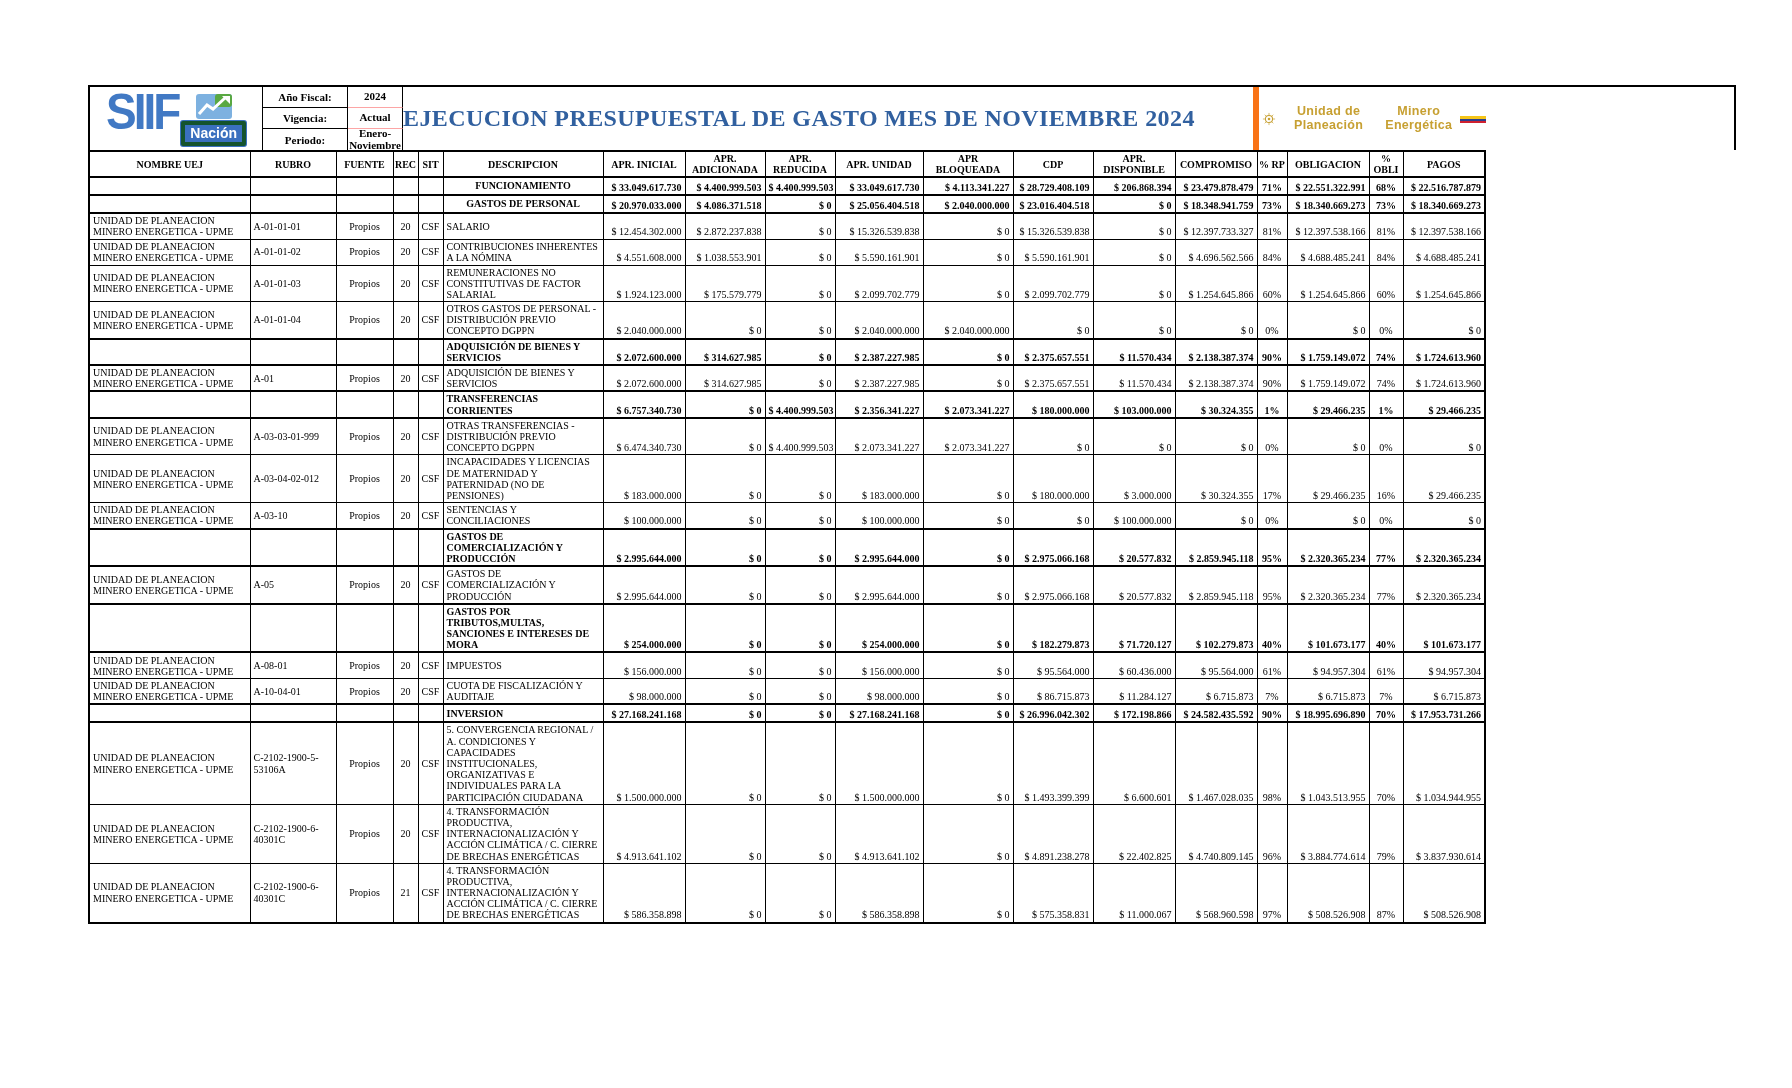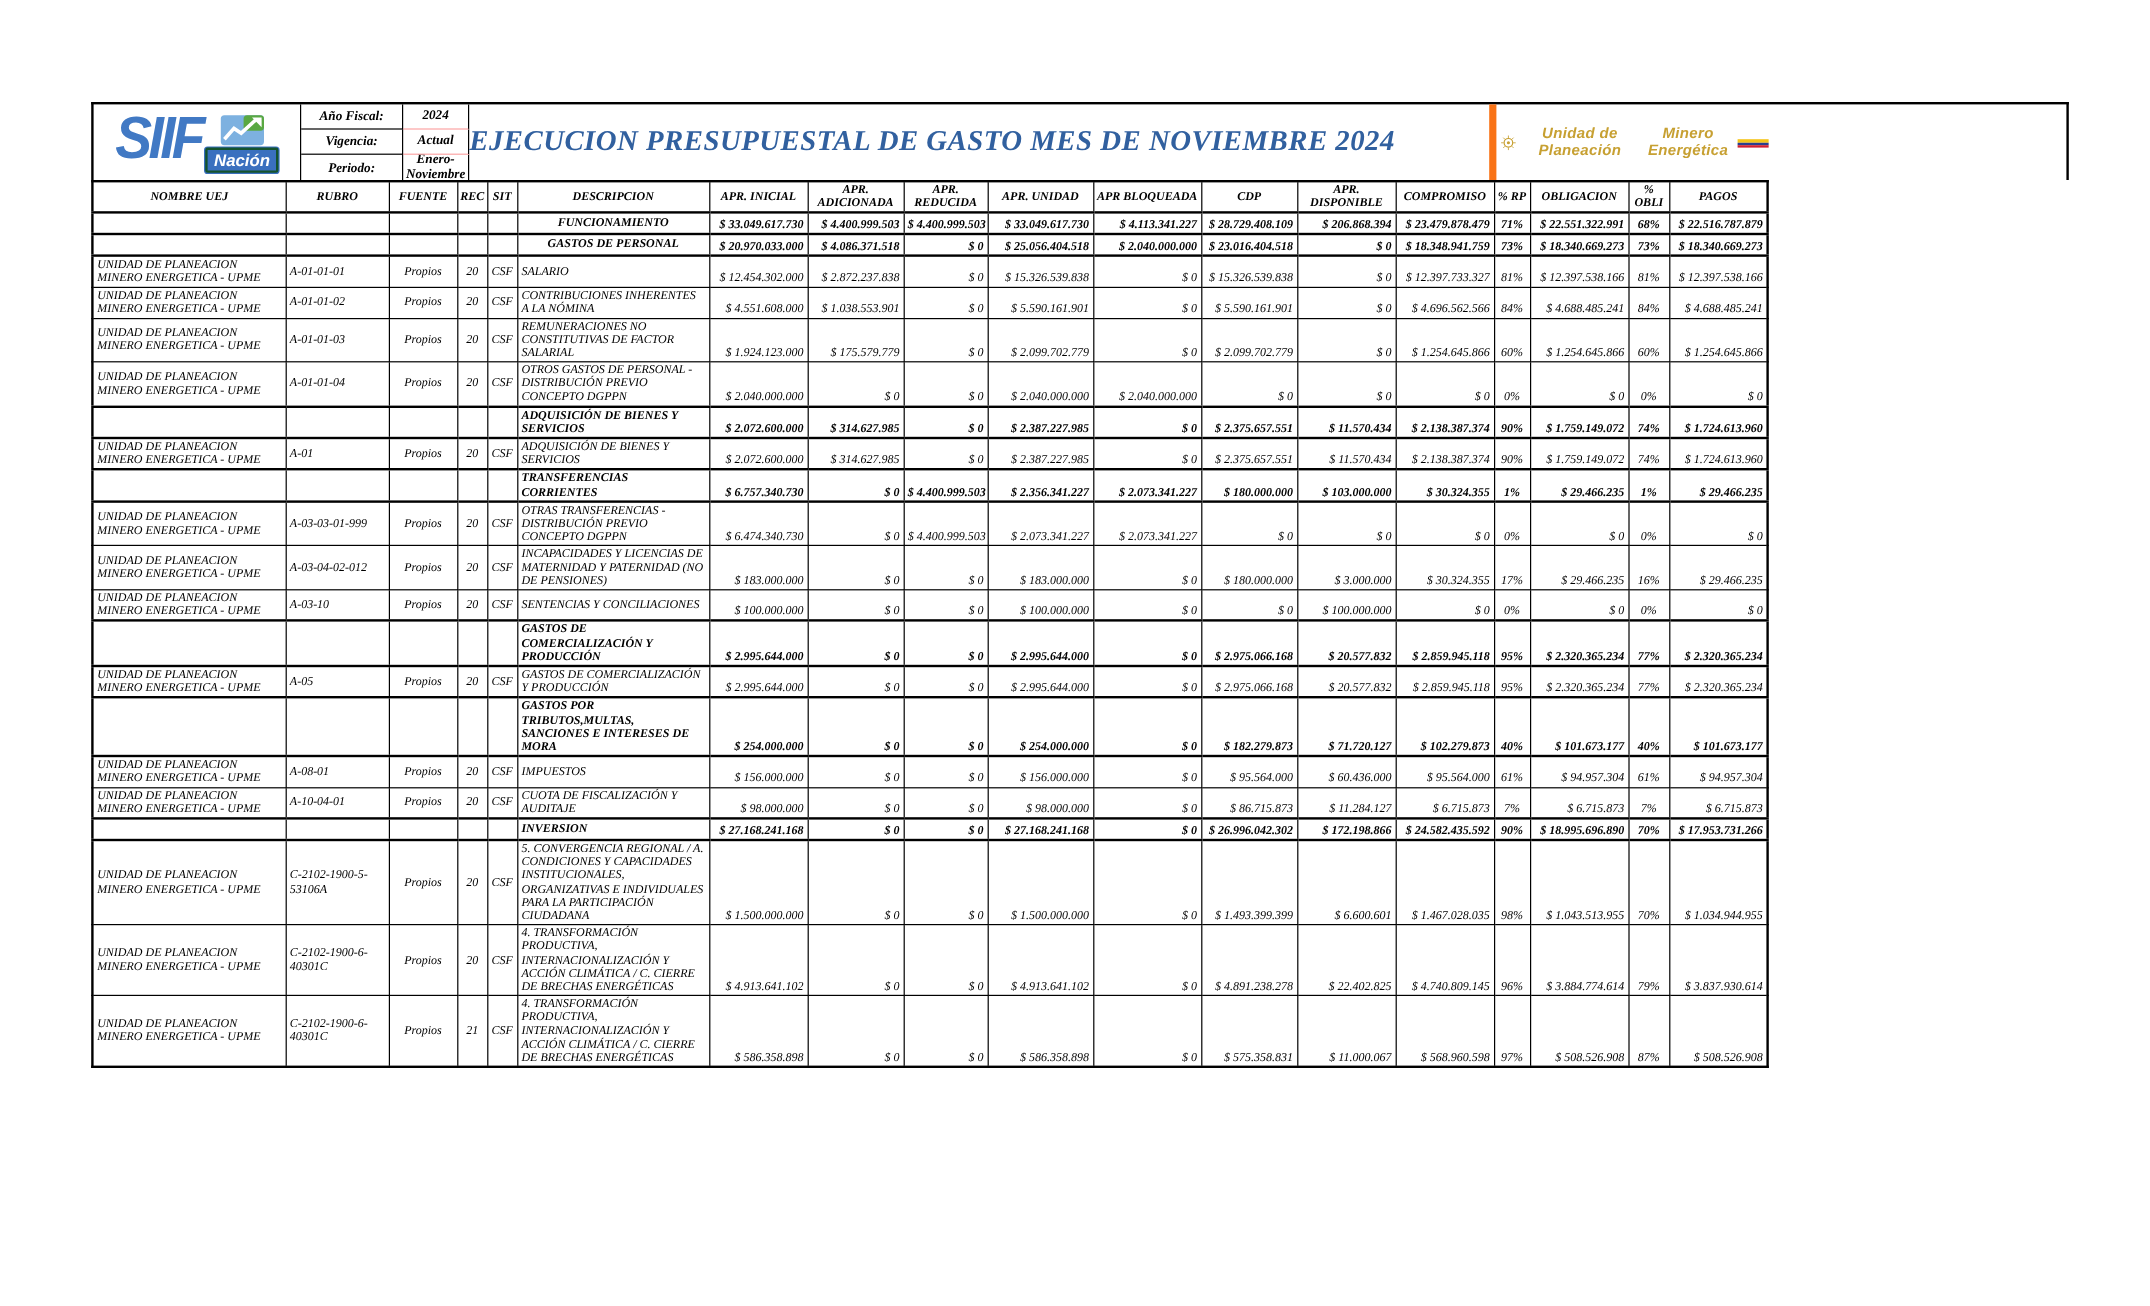--- a/index.html
+++ b/index.html
@@ -1,17 +1,17 @@
 <!DOCTYPE html>
 <html style="--title-blue: #31609f; --logo-blue: #4179c4; --nacion-bg: #3a70bf; --upme-gold: #c7a032; --flag-yellow: #f5c519; --flag-blue: #2a3f8f; --flag-red: #cf2030;"><head>
 <meta charset="utf-8">
 <style>
   html,body{margin:0;padding:0;background:#ffffff;}
   body{width:1792px;height:1088px;position:relative;font-family:"Liberation Serif",serif;color:#000;}
-  .sheet{position:absolute;left:76px;top:85px;width:1648px;font-style:italic;}
+  .sheet{position:absolute;left:88px;top:85px;width:1648px;}
 
   
   .tophdr{display:grid;grid-template-columns:173px 85px 55px 856px 227px;grid-template-rows:21px 21px 21px;
           border:2px solid #000;border-bottom:none;box-sizing:border-box;background:#fff;}
   .tophdr>div{box-sizing:border-box;overflow:hidden;}
   .logo-cell{grid-column:1;grid-row:1/4;border-right:1px solid #000;display:flex;align-items:center;justify-content:center;padding:2px;}
   .meta-label{border-right:1px solid #000;border-bottom:1px solid #000;display:flex;align-items:center;justify-content:center;
               font-weight:bold;font-size:11px;}
   .meta-value{border-right:1px solid #000;border-bottom:1px solid #fca5a5;display:flex;align-items:center;justify-content:center;
               font-weight:bold;font-size:11px;text-align:center;line-height:1.05;padding:0 2px;}
@@ -25,21 +25,21 @@
   .flagbar .fy{height:3px;background:var(--flag-yellow);}
   .flagbar .fb{height:2px;background:var(--flag-blue);}
   .flagbar .fr{height:2px;background:var(--flag-red);}
 
   
   .siif{display:flex;align-items:flex-start;gap:3px;}
   .siif-word{font-family:"Liberation Sans",sans-serif;font-weight:bold;font-size:46px;line-height:0.92;
              color:var(--logo-blue);letter-spacing:-3px;transform:scaleY(1.08);}
   .siif-right{display:flex;flex-direction:column;align-items:center;gap:1px;margin-top:2px;}
   .nacion{background:var(--nacion-bg);color:#fff;font-family:"Liberation Sans",sans-serif;font-weight:bold;
-          font-size:14px;line-height:1.2;padding:0 5px;border-radius:2px;border:2px solid #14532d;
+          font-size:14px;line-height:1.2;padding:0 5px;border-radius:2px;border:4px solid #14532d;
           box-shadow:0 0 0 1px var(--nacion-bg);}
 
   
   table.rpt{border-collapse:collapse;table-layout:fixed;width:1396px;border:2px solid #000;background:#fff;}
   table.rpt th,table.rpt td{border:1px solid #000;box-sizing:border-box;overflow:hidden;}
   table.rpt th{font-size:10px;font-weight:bold;text-align:center;vertical-align:middle;line-height:1.1;padding:1px 1px;height:22px;border-bottom:2px solid #000;}
   table.rpt td{font-size:10px;line-height:1.12;padding:1px 3px;}
   tbody tr{height:26px;}
   tr.section{height:18px;}
   .c-uej{font-size:9px;vertical-align:middle;line-height:1.1;padding:1px 2px;}

